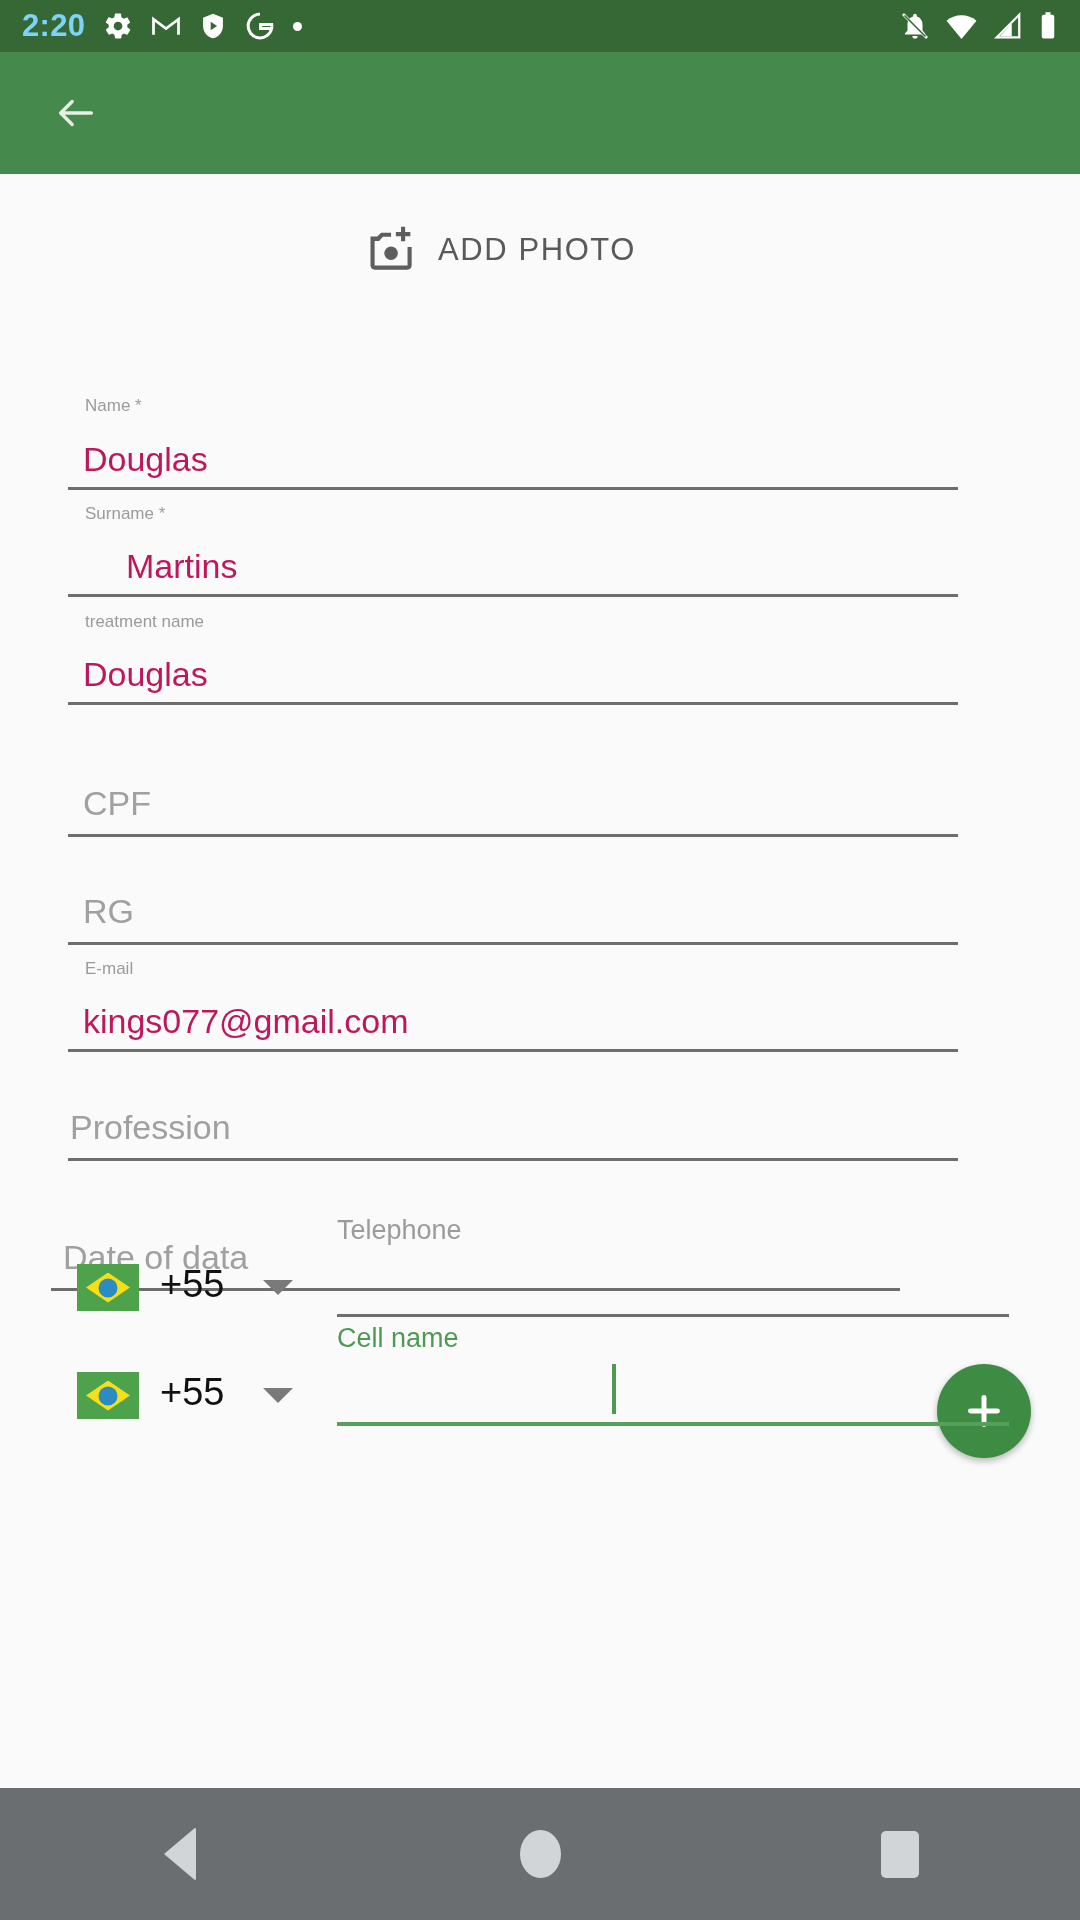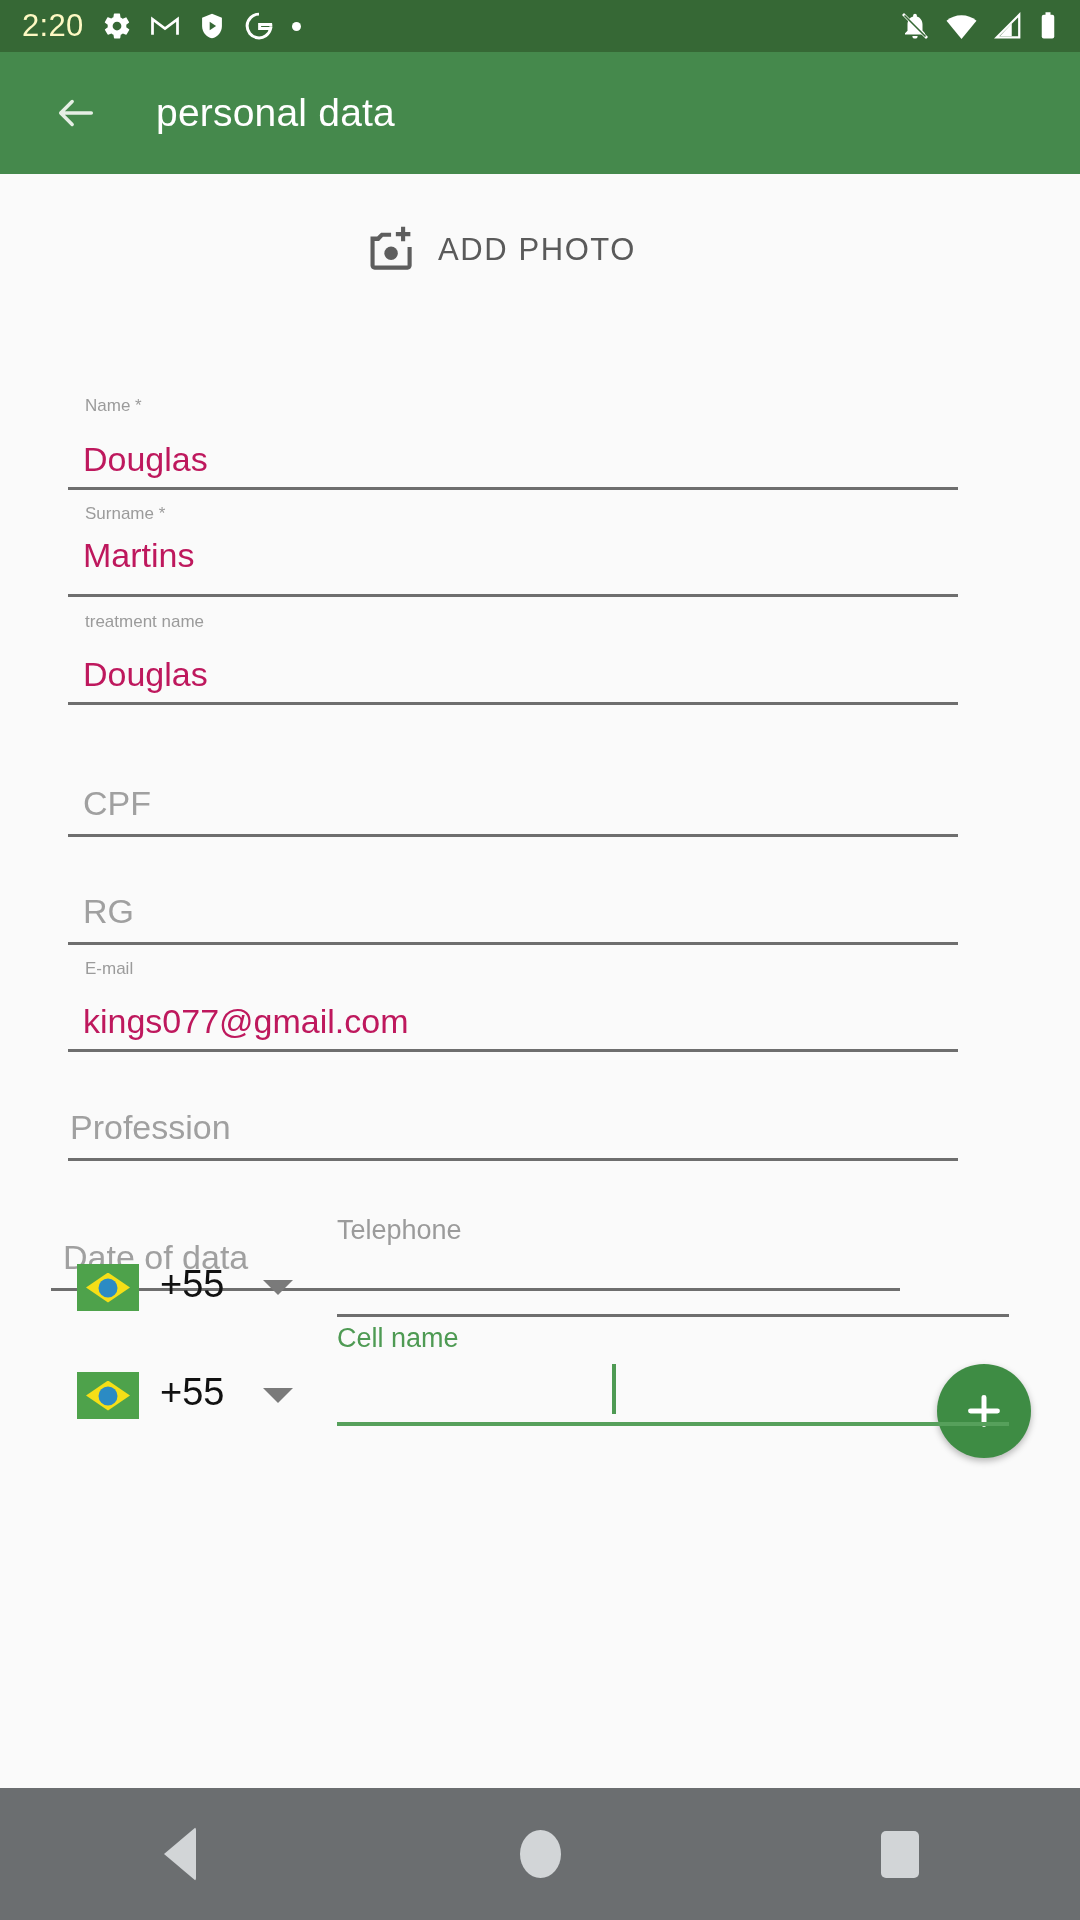--- a/index.html
+++ b/index.html
@@ -9,21 +9,22 @@
     background:#FAFAFA;
     overflow:hidden;
     position:relative;
   }
 
   
   #status-bar {
     height:52px; background:#366835;
     display:flex; align-items:center;
     padding:4px 22px;
-    color:#fef9c3;
+    color:#7dd3fc;
+    font-weight:bold;
   }
   #status-left { display:flex; align-items:center; gap:18px; }
   #status-time { font-size:31px; letter-spacing:.3px; }
   #status-right { margin-left:auto; display:flex; align-items:center; gap:15px; }
   .sb-ic { display:block; }
   .dot-ic { width:9px; height:9px; border-radius:50%; background:#fff; }
 
   
   #app-bar {
     height:122px; background:#45894C;
@@ -181,21 +182,20 @@
       </svg>
   </div>
 </div>
 
 <div id="app-bar">
   <div id="back-button">
     <svg width="46" height="46" viewBox="0 0 24 24" fill="none" stroke="#E6EFE5" stroke-width="1.8" stroke-linecap="round" stroke-linejoin="round">
         <path d="M20 12H4M10 6 4 12l6 6"></path>
       </svg>
   </div>
-  <div id="app-title">personal data</div>
 </div>
 
 <div id="content">
 
   <div id="add-photo-row">
     <svg width="52" height="52" viewBox="0 0 24 24" fill="#5E5E5E">
       <path d="M3 5.8h3.1L7.9 4h4.6v1.9H8.75l-1.8 1.9H4.9v11.4h15.2v-8.6H22v8.6c0 1.05-.85 1.9-1.9 1.9H4.9C3.85 21.1 3 20.25 3 19.2V5.8z"></path>
       <circle cx="12.5" cy="13.5" r="3.1"></circle>
       <path d="M17.1 1.3h1.9v2.4h2.4v1.9H19v2.4h-1.9V5.6h-2.4V3.7h2.4V1.3z"></path>
     </svg>
@@ -203,21 +203,21 @@
   </div>
 
   <div class="field">
     <span class="field-label" style="top:120px;">Name *</span>
     <span class="field-value" style="top:164px;">Douglas</span>
     <span class="field-line" style="top:211px; left:68px; width:890px;"></span>
   </div>
 
   <div class="field">
     <span class="field-label" style="top:228px;">Surname *</span>
-    <span class="field-value" style="top:260px;">Martins</span>
+    <span class="field-value" style="top:271px;margin-left:43px;">Martins</span>
     <span class="field-line" style="top:318px; left:68px; width:890px;"></span>
   </div>
 
   <div class="field">
     <span class="field-label" style="top:336px;">treatment name</span>
     <span class="field-value" style="top:379px;">Douglas</span>
     <span class="field-line" style="top:426px; left:68px; width:890px;"></span>
   </div>
 
   <div class="field">

